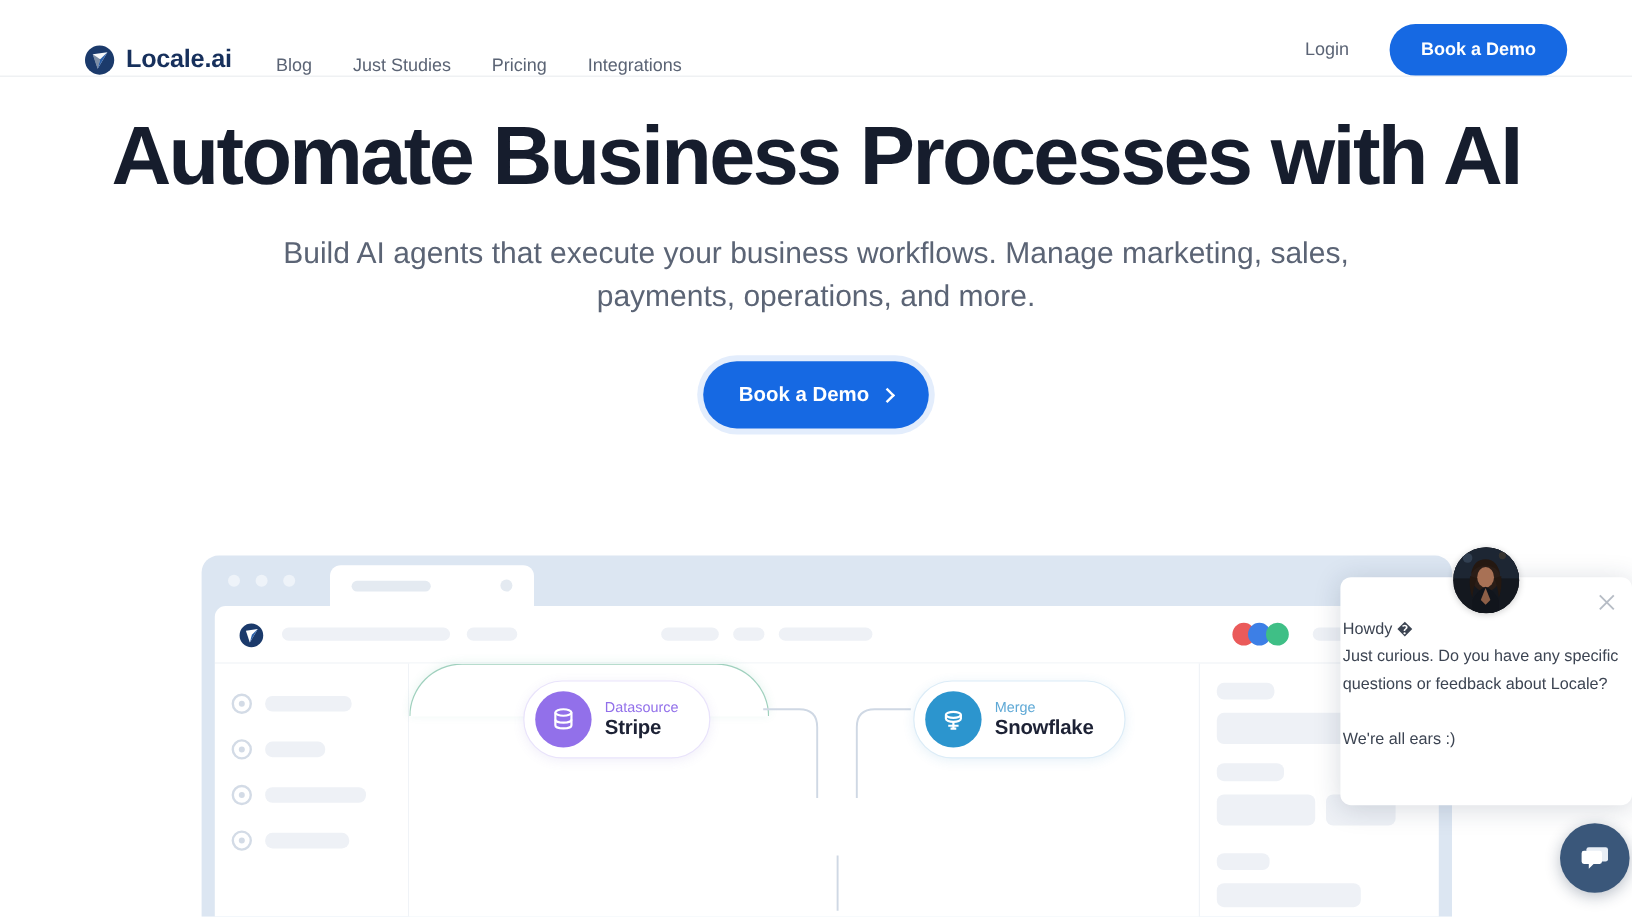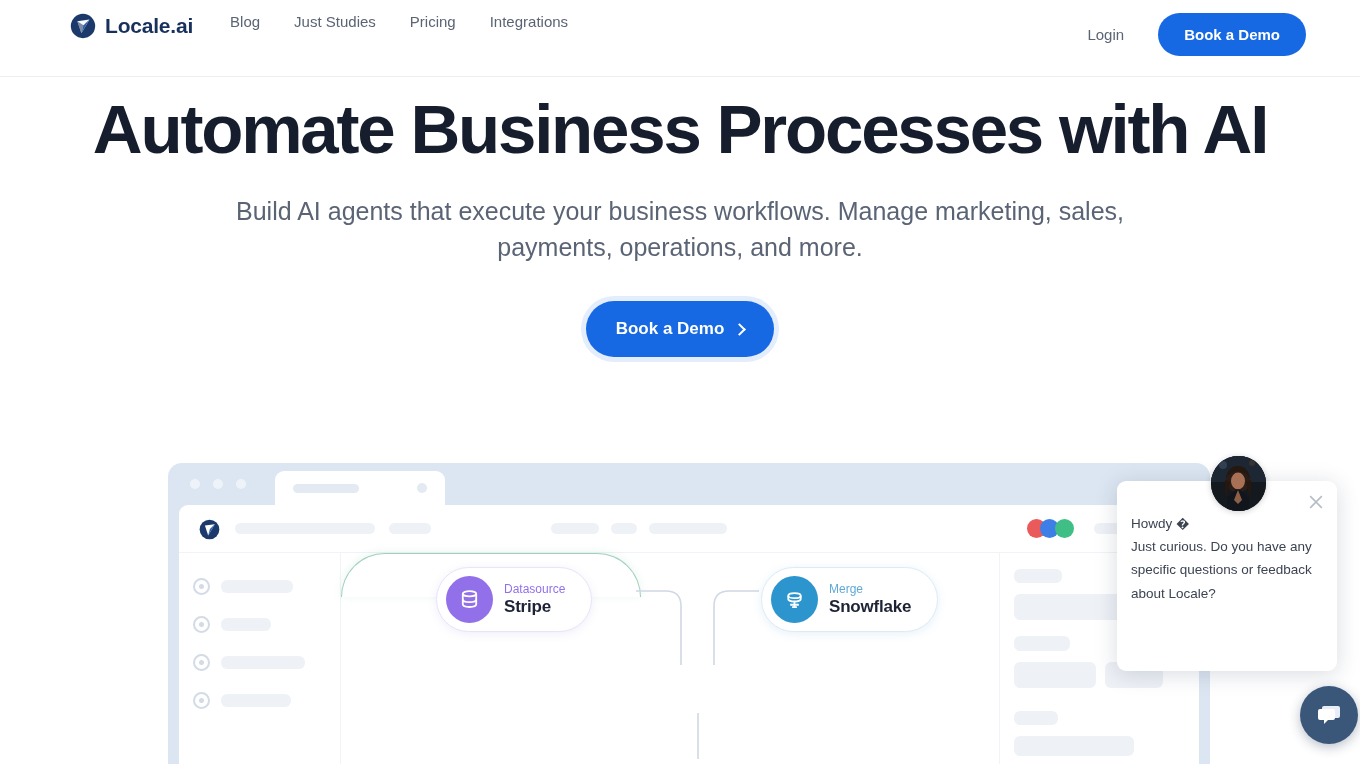--- a/index.html
+++ b/index.html
@@ -7,25 +7,25 @@
     width: 1360px; height: 764px;
     overflow: hidden;
     background: #ffffff;
     font-family: "Liberation Sans", sans-serif;
     -webkit-font-smoothing: antialiased;
   }
   .page { position: relative; width: 1360px; height: 764px; background:#fff; }
 
   
   .header {
-    position: absolute; top:13px; left:0;
+    position: absolute; top:0; left:0;
     width:1360px; height:64px;
     background:#ffffff;
     border-bottom:1px solid #eceef1;
-    display:flex; align-items:flex-start;
+    display:flex; align-items:flex-end;
   }
   .brand { display:flex; align-items:center; margin-left:70px; gap:9px; cursor:pointer; }
   .brand-mark { width:26px; height:26px; flex:none; display:block; }
   .brand-name {
     font-size:21px; font-weight:700; color:#17305c;
     letter-spacing:-0.2px; white-space:nowrap;
   }
   .nav { display:flex; align-items:center; gap:34px; margin-left:37px; }
   .nav a {
     font-size:15px; color:#5b6475; text-decoration:none; white-space:nowrap;
@@ -140,24 +140,24 @@
   .node-green { left:240px; top:206px; width:300px; height:44px;
                 border-radius:999px 999px 0 0; border:1px solid #9fd0bd;
                 border-bottom:none; background:#fff;
                 box-shadow:0 -1px 8px rgba(70,170,140,0.12); }
 
   .wire { position:absolute; stroke:#cfd8e4; stroke-width:1.6; fill:none; }
 
   
   .chat-pop {
     position:absolute; left:1117px; top:481px;
-    width:220px; min-height:190px;
+    width:243px; min-height:190px;
     background:#fff; border-radius:9px;
     box-shadow:0 3px 22px rgba(25,40,70,0.17);
-    padding:31px 14px 18px;
+    padding:31px 2px 18px;
   }
   .chat-msg { font-size:13.5px; line-height:1.72; color:#3c4452; }
   .chat-close {
     position:absolute; right:11px; top:11px; width:20px; height:20px;
     cursor:pointer; opacity:.55;
   }
   .chat-avatar {
     position:absolute; left:1211px; top:456px;
     width:55px; height:55px; border-radius:50%;
     overflow:hidden; background:#171a24;
@@ -316,20 +316,21 @@
       </div>
     </div>
   </div>
 
   <div class="chat-pop">
     <svg class="chat-close" viewBox="0 0 24 24">
       <path d="M5 5 L19 19 M19 5 L5 19" stroke="#7c8797" stroke-width="1.9" fill="none"></path>
     </svg>
     <div class="chat-msg">Howdy �</div>
     <div class="chat-msg">Just curious. Do you have any specific questions or feedback about Locale?</div>
+    <div class="chat-msg" style="margin-top:22px;">We're all ears :)</div>
   </div>
 
   <div class="chat-avatar">
     <svg viewBox="0 0 55 55" width="55" height="55">
       <rect width="55" height="55" fill="#14181f"></rect>
       <rect x="0" y="0" width="55" height="26" fill="#1d2633"></rect>
       <circle cx="12" cy="9" r="4" fill="#3b4a5e" opacity="0.7"></circle>
       <circle cx="41" cy="7" r="3" fill="#4a3d2e" opacity="0.6"></circle>
       <ellipse cx="27" cy="24" rx="12" ry="13" fill="#2a1d17"></ellipse>
       <ellipse cx="27" cy="25" rx="7" ry="8.5" fill="#a87155"></ellipse>

